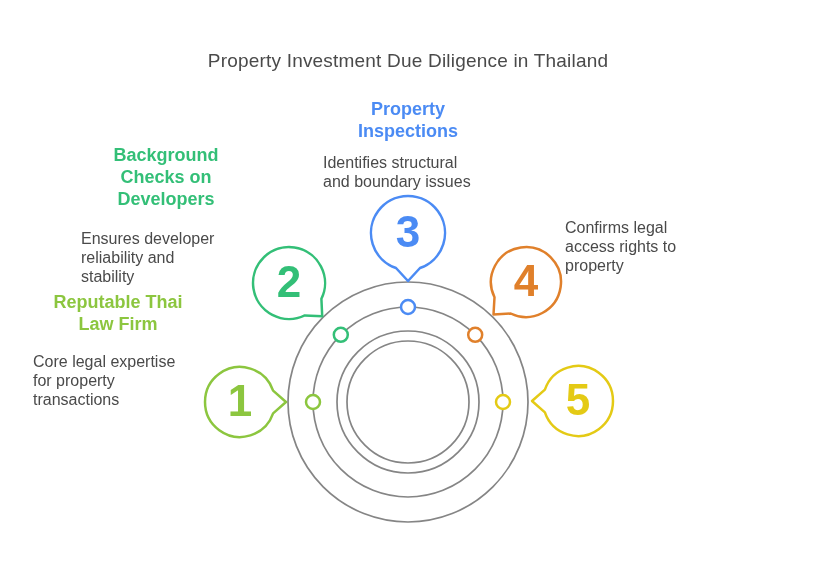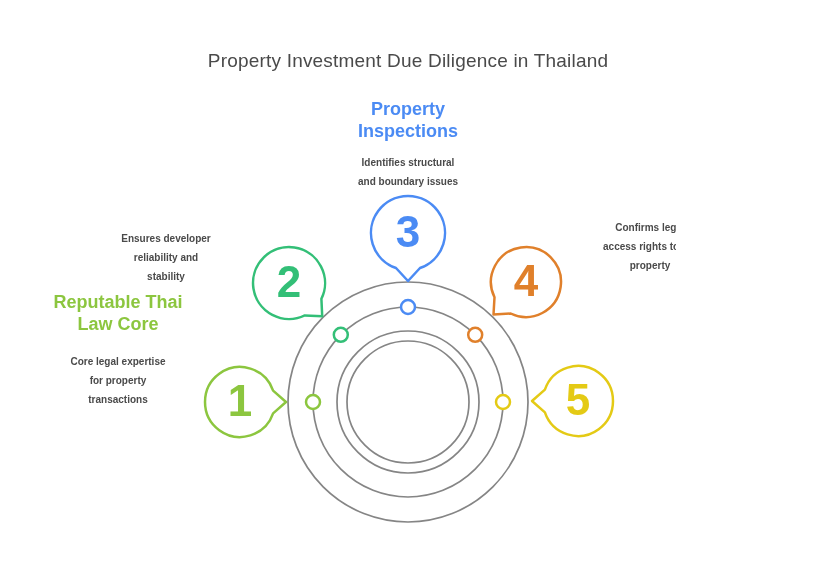--- a/index.html
+++ b/index.html
@@ -36,23 +36,23 @@
     width: 170px;
     text-align: center;
     font-size: 18px;
     font-weight: 700;
     line-height: 22px;
     white-space: pre-line;
   }
   .step-desc {
     position: absolute;
     width: 170px;
-    text-align: center;
-    font-size: 10px;
-    font-weight: 700;
+    text-align: left;
+    font-size: 16px;
+    font-weight: 400;
     line-height: 19px;
     color: #4a4a4a;
     white-space: pre-line;
   }
   .step-number {
     position: absolute;
     transform: translate(-50%, -52%);
     font-size: 44px;
     font-weight: 700;
     line-height: 1;
@@ -107,21 +107,24 @@
     </g>
   </svg>
 
   <div class="step-number num-1" style="color: rgb(140, 198, 63);">1</div>
   <div class="step-number num-2" style="color: rgb(51, 191, 119);">2</div>
   <div class="step-number num-3" style="color: rgb(75, 139, 244);">3</div>
   <div class="step-number num-4" style="color: rgb(224, 128, 43);">4</div>
   <div class="step-number num-5" style="color: rgb(228, 202, 21);">5</div>
 
   <div class="step-label label-1" style="color: rgb(140, 198, 63);">Reputable Thai
-Law Core</div>
+Law Firm</div>
+  <div class="step-label label-2" style="color: rgb(51, 191, 119);">Background
+Checks on
+Developers</div>
   <div class="step-label label-3" style="color: rgb(75, 139, 244);">Property
 Inspections</div>
 
   <div class="step-desc desc-1">Core legal expertise
 for property
 transactions</div>
   <div class="step-desc desc-2">Ensures developer
 reliability and
 stability</div>
   <div class="step-desc desc-3">Identifies structural

